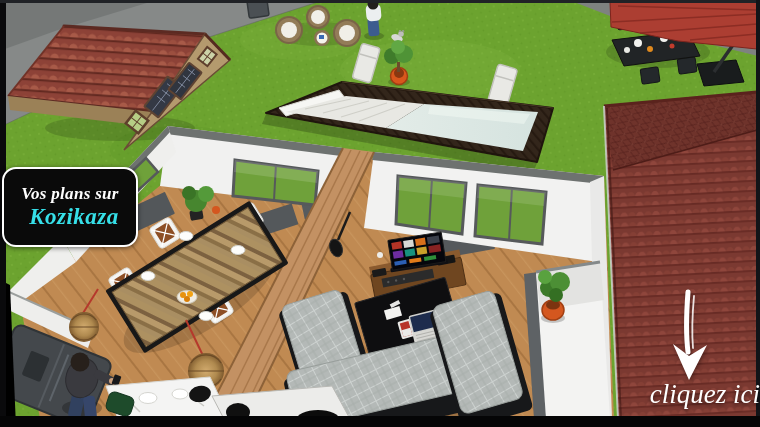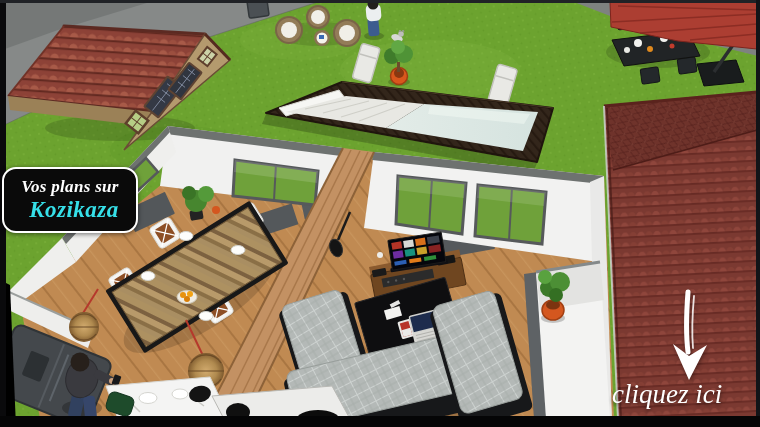--- a/index.html
+++ b/index.html
@@ -1,27 +1,27 @@
 <!DOCTYPE html>
 <html style="--badge-bg: #0a0a0a; --badge-border: #ffffff; --badge-text: #ffffff; --brand-cyan: #36dfe8; --cta-text: #ffffff; --arrow-white: #ffffff; --grass-green: #6ca32f; --asphalt-gray: #868988; --roof-red: #7b3931; --shed-roof-red: #8d4237; --shed-wall-tan: #b49a6e; --pool-water: #dfe9e4; --pool-cover: #e8e8e3; --deck-brown: #33261b; --wood-floor: #c08a52; --wall-white: #f2f2f1; --sofa-gray: #b4b9b7; --parasol-red: #ac3e32; --dining-table-wood: #9c8154;"><head>
 <meta charset="utf-8">
 <style>
   html,body{margin:0;padding:0;background:#000;}
   .stage{position:relative;width:760px;height:427px;overflow:hidden;background:#000;
          font-family:"Liberation Sans",sans-serif;}
   .scene-svg{position:absolute;left:0;top:0;}
-  .promo-badge{position:absolute;left:2px;top:167px;width:136px;height:66px;
+  .promo-badge{position:absolute;left:2px;top:167px;width:136px;height:80px;
     background:var(--badge-bg,#0a0a0a);border:2px solid var(--badge-border,#ffffff);
     border-radius:14px;box-sizing:border-box;display:flex;flex-direction:column;
     align-items:center;justify-content:center;gap:1px;box-shadow:0 1px 5px rgba(0,0,0,.55);}
   .badge-line1{font-family:"Liberation Serif","DejaVu Serif",serif;font-style:italic;
     font-weight:700;font-size:17px;color:var(--badge-text,#ffffff);letter-spacing:.3px;line-height:1.1;}
   .badge-line2{font-family:"Liberation Serif","DejaVu Serif",serif;font-style:italic;
     font-weight:700;font-size:23px;color:var(--brand-cyan,#36dfe8);letter-spacing:.5px;line-height:1.1;margin-left:8px;}
-  .cta-label{position:absolute;left:612px;top:381px;width:148px;text-align:left;
+  .cta-label{position:absolute;left:612px;top:381px;width:148px;text-align:right;
     font-family:"Liberation Serif","DejaVu Serif",serif;font-style:italic;font-size:27px;
     color:var(--cta-text,#ffffff);text-shadow:0 2px 4px rgba(0,0,0,.6);line-height:1;cursor:pointer;}
   .cta-arrow{position:absolute;left:655px;top:288px;filter:drop-shadow(1px 2px 2px rgba(0,0,0,.35));}
 </style>
 </head>
 <body>
 
 <div class="stage">
 
 <svg class="scene-svg" viewBox="0 0 760 427" width="760" height="427">

